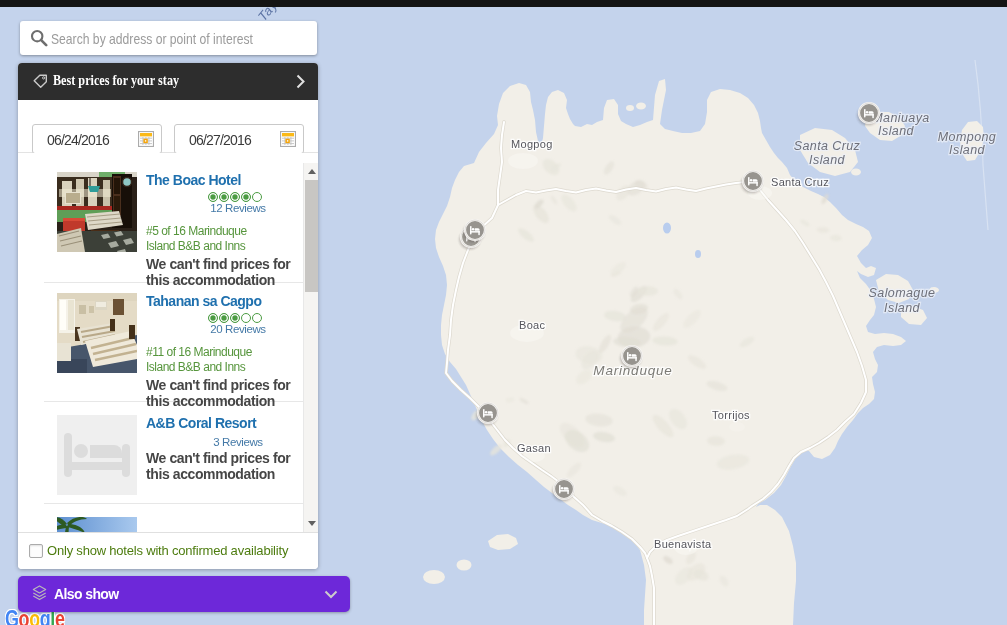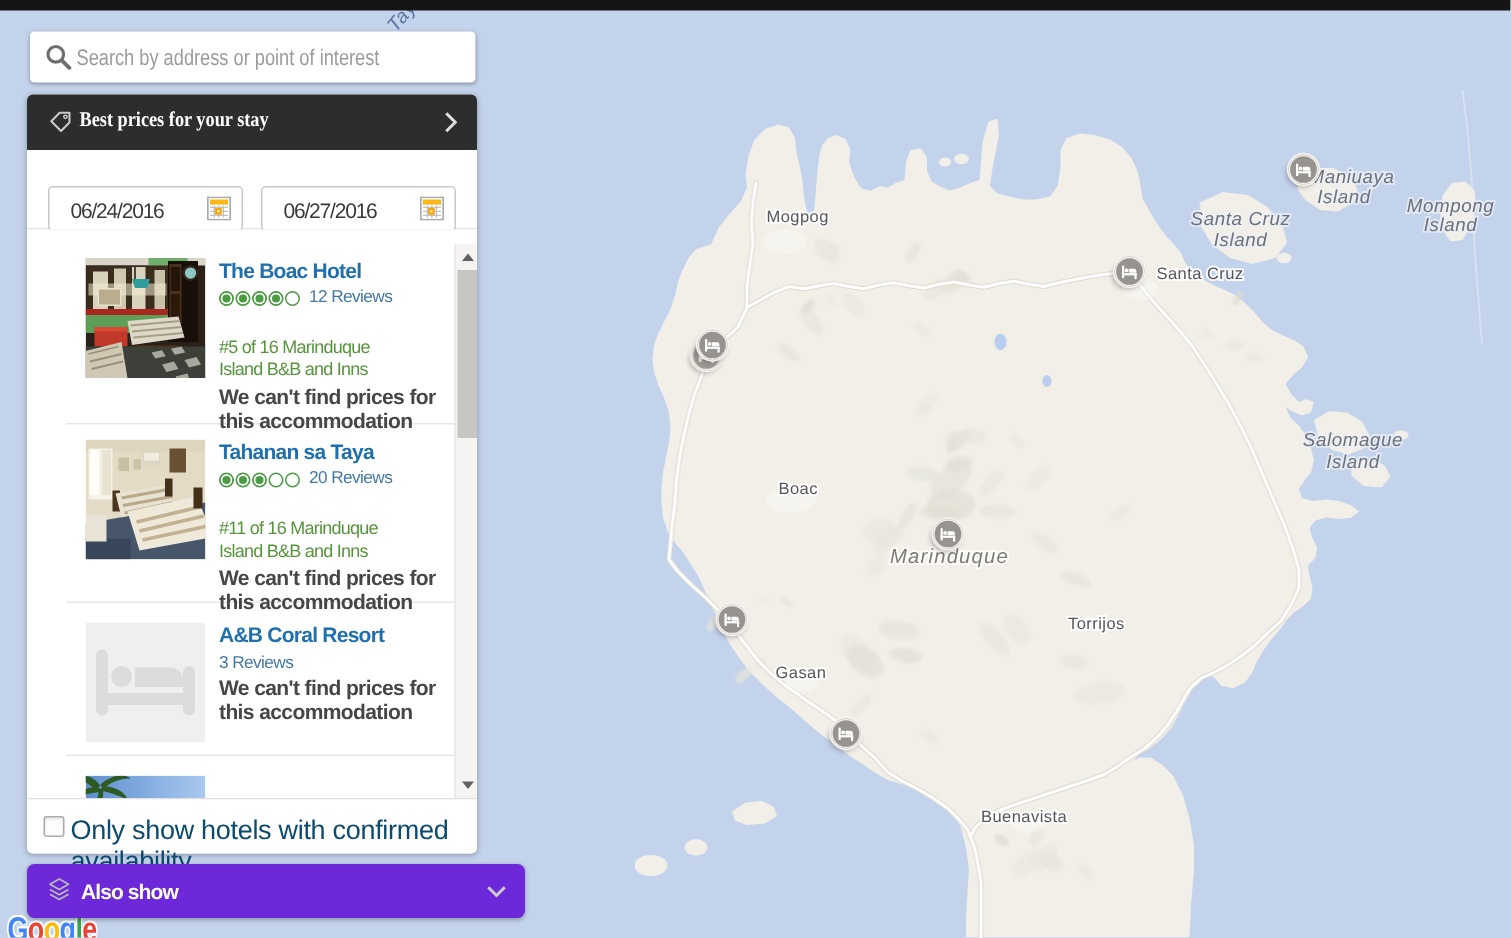--- a/index.html
+++ b/index.html
@@ -45,41 +45,41 @@
   #list{position:relative;height:379px;overflow:hidden;background:#fff;padding-left:26px;}
   .hotel{position:relative;box-sizing:border-box;padding:12px 0 0 13px;border-bottom:1px solid #e7e7e7;width:303px;}
   .hotel.h0{height:130px;padding-top:19px;}
   .hotel.h1{height:119px;padding-top:10px;}
   .hotel.h2{height:102px;padding-top:13px;}
   .hotel.h3{height:48px;padding-top:13px;border-bottom:none;}
   .thumb{position:absolute;left:13px;width:80px;height:80px;overflow:hidden;cursor:pointer;}
   .hotel.h0 .thumb{top:19px;} .hotel.h1 .thumb{top:10px;} .hotel.h2 .thumb{top:13px;} .hotel.h3 .thumb{top:13px;}
   .info{margin-left:89px;width:184px;}
   .hname{font-size:14px;font-weight:bold;color:#1f70ae;line-height:16px;letter-spacing:-.5px;text-decoration:none;display:block;cursor:pointer;}
-  .rating-row{margin-top:4px;height:12px;display:flex;align-items:flex-end;}
+  .rating-row{margin-top:4px;height:12px;display:flex;align-items:center;flex-direction:column;}
   .bubbles{display:inline-flex;margin-right:5px;}
   .bubbles:empty{margin-right:0;}
   .bubble{width:10px;height:10px;border-radius:50%;border:1.5px solid #4c9c43;box-sizing:border-box;margin-right:1px;background:#fff;}
   .bubble.filled{background:#4c9c43;box-shadow:inset 0 0 0 1.3px #fff;}
   .reviews{font-size:11.5px;color:#4479a7;letter-spacing:-.4px;text-decoration:none;cursor:pointer;}
   .rank{margin-top:20px;font-size:12px;line-height:15px;letter-spacing:-.5px;color:#56953c;max-width:128px;}
   .pricemsg{margin-top:2px;font-size:14px;line-height:16px;letter-spacing:-.4px;font-weight:bold;color:#464646;max-width:170px;}
   .hotel.h2 .rating-row{margin-top:5px;}
   
   #sbar{position:absolute;right:0;top:10px;width:15px;height:369px;background:#f5f4f2;border-left:1px solid #e8e8e8;box-sizing:border-box;}
   .sarrow{position:absolute;left:0;width:15px;height:17px;cursor:pointer;}
   .sarrow.up{top:0;} .sarrow.down{bottom:0;}
   .sarrow:after{content:"";position:absolute;left:3.5px;border-left:4px solid transparent;border-right:4px solid transparent;}
   .sarrow.up:after{top:6px;border-bottom:5px solid #606060;}
   .sarrow.down:after{bottom:6px;border-top:5px solid #606060;}
   #sthumb{position:absolute;left:1px;top:17px;width:13px;height:112px;background:#c8c6c3;cursor:pointer;}
   
   #avail{height:36px;border-top:1px solid #e0e0e0;border-radius:0 0 4px 4px;background:#fff;position:relative;cursor:pointer;}
   #avail .cb{position:absolute;left:11px;top:11px;width:12px;height:12px;border:1px solid #ababab;border-radius:2px;background:#fdfdfd;box-shadow:inset 0 1px 2px rgba(0,0,0,.12);}
-  #avail .cblabel{position:absolute;left:29px;top:10px;font-size:18px;letter-spacing:-.2px;color:#0c4a6e;}
+  #avail .cblabel{position:absolute;left:29px;top:10px;font-size:13px;letter-spacing:-.2px;color:#4d7c0f;}
   
   #alsoshow{left:18px;top:576px;width:332px;height:36px;background:#6d28d9;border-radius:5px;z-index:10;cursor:pointer;box-shadow:0 1px 3px rgba(0,0,0,.3);}
   #alsoshow .licon{position:absolute;left:14px;top:9px;}
   #alsoshow .aslabel{position:absolute;left:36px;top:10px;font-size:14px;letter-spacing:-.6px;font-weight:bold;color:#fff;}
   #alsoshow .chev{position:absolute;right:12px;top:14px;}
 </style>
 </head>
 <body>
 
 <svg id="map" class="abs" viewBox="0 0 1007 625">
@@ -429,21 +429,21 @@
               <line x1="34" y1="55" x2="76" y2="45"></line>
               <line x1="36" y1="61" x2="79" y2="51"></line>
               <line x1="38" y1="67" x2="80" y2="58"></line>
             </g>
           <path d="M72 32 h6 v14 h-6 z" fill="#443019"></path>
           <rect x="0" y="66" width="30" height="14" fill="#39465a"></rect>
           <rect x="0" y="50" width="14" height="18" fill="#e8e3d4"></rect>
         </svg>
       </div>
       <div class="info">
-        <a class="hname">Tahanan sa Taya</a>
+        <a class="hname">Tahanan sa Cagpo</a>
         <div class="rating-row">
           <span class="bubbles">
               <span class="bubble filled"></span>
               <span class="bubble filled"></span>
               <span class="bubble filled"></span>
               <span class="bubble"></span>
               <span class="bubble"></span>
             </span>
           <a class="reviews">20 Reviews</a>
         </div>

